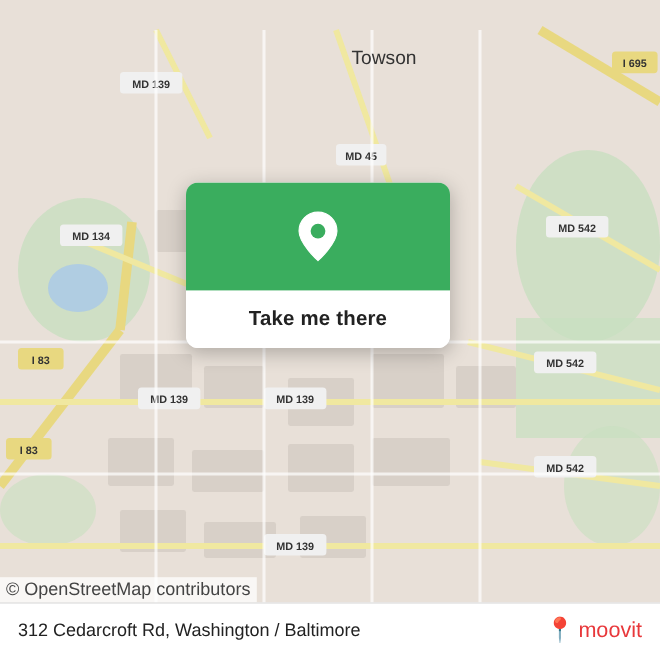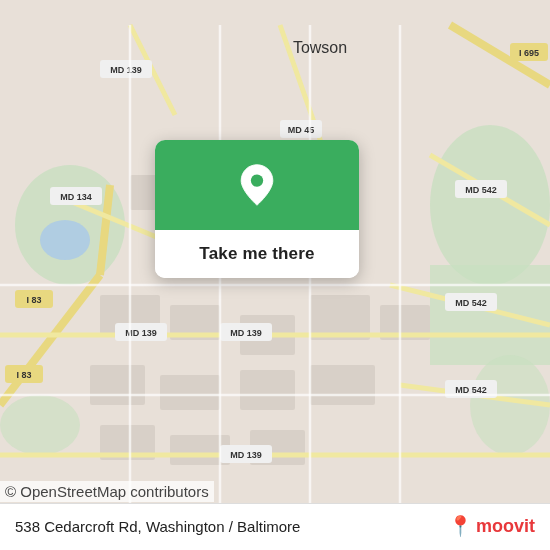--- a/index.html
+++ b/index.html
@@ -65,42 +65,42 @@
       gap: 3px;
     }
 
     #moovit-pin {
       color: #e8383b;
       font-size: 20px;
     }
 
     #moovit-text {
       font-size: 18px;
-      font-weight: bold;
+      font-weight: normal;
       color: #e8383b;
     }
 
     
     #attribution {
       position: absolute;
       bottom: 48px;
       left: 0;
       background: rgba(255,255,255,0.75);
       font-size: 15px;
       color: #444;
       padding: 2px 5px;
       z-index: 50;
     }
 
     
     #cta-card {
       position: absolute;
-      top: 140px;
+      top: 152px;
       left: 155px;
-      width: 204px;
+      width: 220px;
       background: white;
       border-radius: 10px;
       box-shadow: 0 4px 16px rgba(0,0,0,0.25);
       overflow: hidden;
       z-index: 80;
     }
 
     #cta-green-area {
       background: #3aad5e;
       width: 100%;
@@ -231,20 +231,20 @@
       </svg>
     </div>
     <button id="cta-button">Take me there</button>
   </div>
 
   <div id="attribution">
     <span>© OpenStreetMap contributors</span>
   </div>
 
   <div id="bottom-bar">
-    <span id="address-text">538 Cedarcroft Rd, Washington / Baltimore</span>
+    <span id="address-text">312 Cedarcroft Rd, Washington / Baltimore</span>
     <div id="moovit-logo">
       <span id="moovit-pin">📍</span>
       <span id="moovit-text">moovit</span>
     </div>
   </div>
 
 </div>
 
 </body></html>

